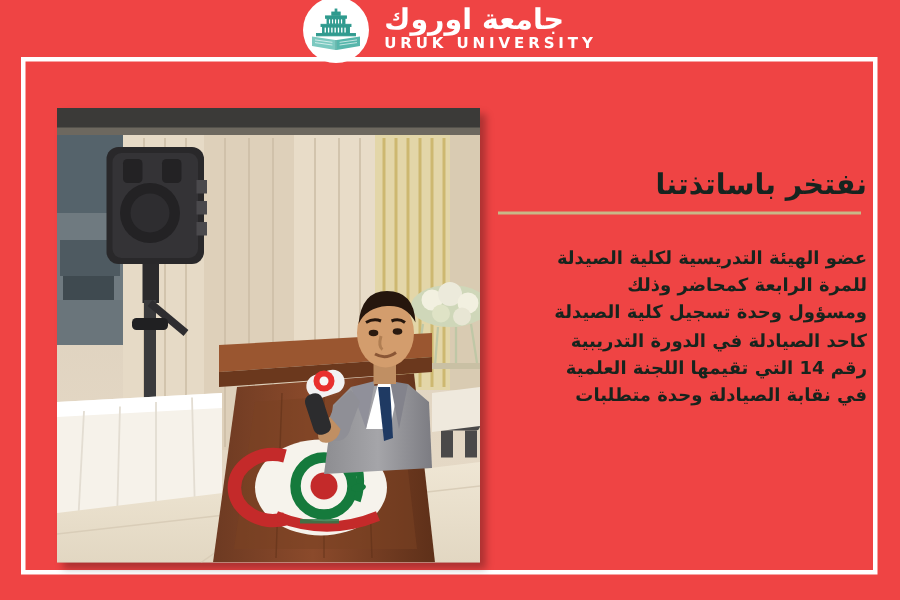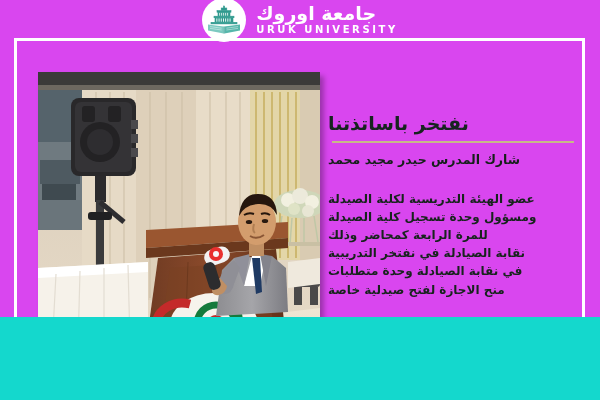--- a/index.html
+++ b/index.html
@@ -1,21 +1,21 @@
 <!DOCTYPE html>
 <html><head>
 <meta charset="utf-8">
 <style>
   html,body{margin:0;padding:0;}
   body{
     width:600px;height:400px;overflow:hidden;
     background:#14d8cd;
     font-family:"DejaVu Sans","Liberation Sans",sans-serif;
   }
-  .poster{position:relative;width:600px;height:317px;background:#d946ef;overflow:hidden;}
+  .poster{position:relative;width:600px;height:400px;background:#ef4444;overflow:hidden;}
 
   
   .frame{
     position:absolute;left:14px;top:38px;width:571px;height:345px;
     border:3px solid #ffffff;box-sizing:border-box;pointer-events:none;
   }
 
   
   .header{
     position:absolute;left:0;top:0;width:600px;height:38px;
@@ -41,21 +41,21 @@
   .photo{
     position:absolute;left:38px;top:72px;width:282px;height:303px;
     box-shadow:4px 4px 5px rgba(0,0,0,.28);
     overflow:hidden;background:#cdbfae;
   }
   .photo svg{display:block;}
 
   
   .textcol{
     position:absolute;right:22px;top:112px;width:250px;
-    direction:rtl;text-align:left;color:#16241f;
+    direction:rtl;text-align:right;color:#16241f;
   }
   .headline{
     font-size:19px;font-weight:bold;color:#16241f;
     letter-spacing:1px;line-height:1.2;
   }
   .rule{
     height:2px;background:#c8b887;margin:6px 4px 8px 4px;
   }
   .lead{
     font-size:12.5px;font-weight:bold;line-height:1.5;color:#142019;
@@ -298,24 +298,23 @@
         <rect x="272" y="215" width="8" height="18"></rect>
       </g>
 
       <path d="M250 190 L282 186 L282 212 L250 216 Z" fill="#efe9dd"></path>
     </svg>
   </div>
 
   <div class="textcol">
     <div class="headline">نفتخر  باساتذتنا</div>
     <div class="rule"></div>
-    <div class="lead">شارك المدرس حيدر مجيد محمد</div>
     <div class="body-lines">
       <div>عضو الهيئة التدريسية لكلية الصيدلة</div>
+      <div>للمرة الرابعة كمحاضر وذلك</div>
       <div>ومسؤول وحدة تسجيل كلية الصيدلة</div>
-      <div>للمرة الرابعة كمحاضر وذلك</div>
-      <div>نقابة الصيادلة في نفتخر التدريبية</div>
+      <div>كاحد الصيادلة في الدورة التدريبية</div>
+      <div>رقم 14 التي تقيمها اللجنة العلمية</div>
       <div>في نقابة الصيادلة وحدة متطلبات</div>
-      <div>منح الاجازة لفتح صيدلية خاصة</div>
     </div>
   </div>
 
 </div>
 
 </body></html>

